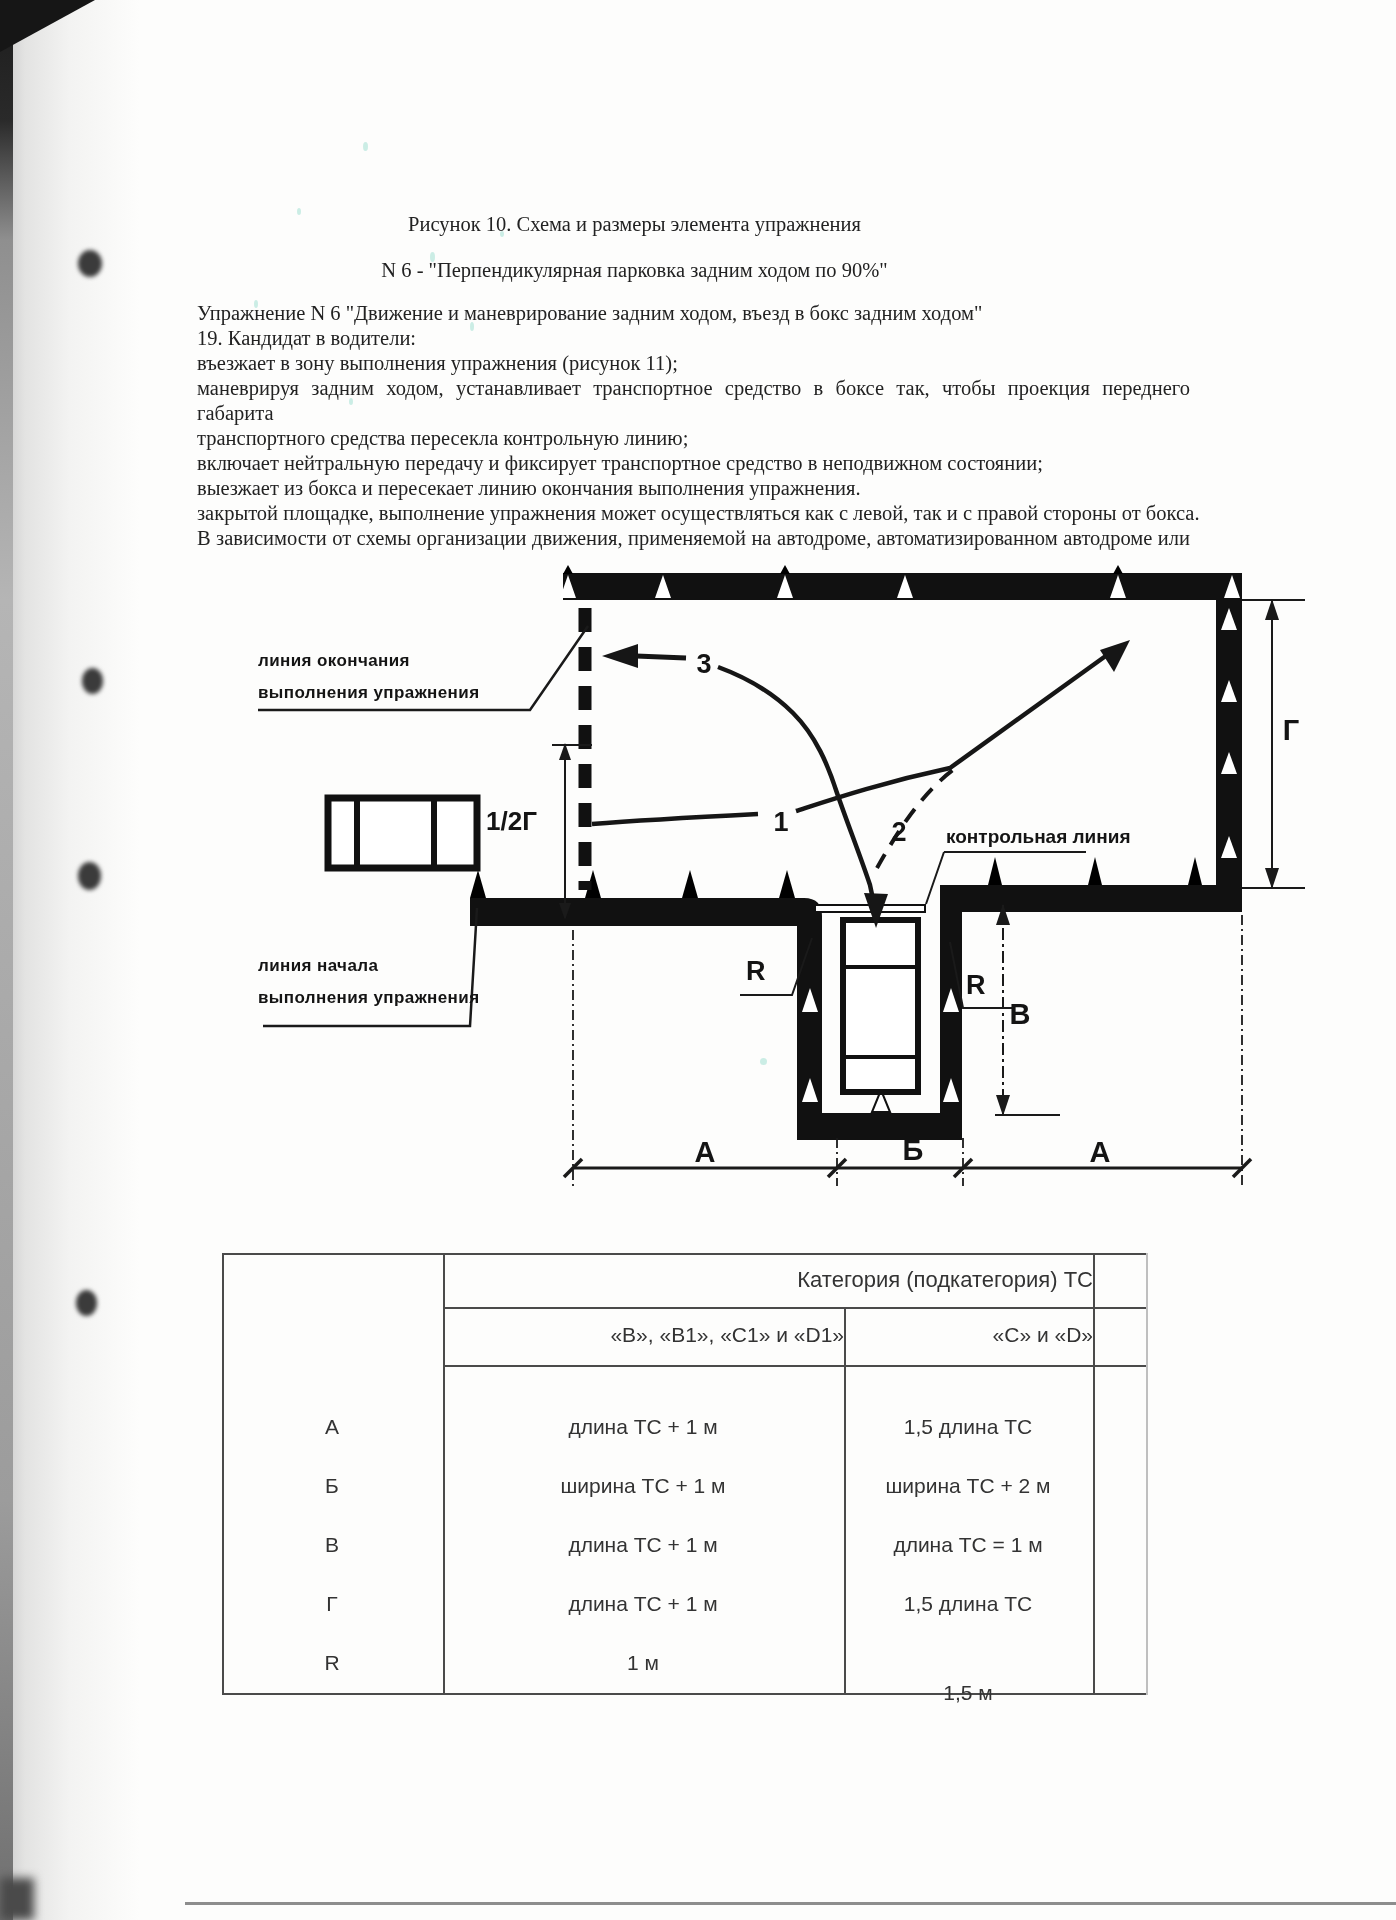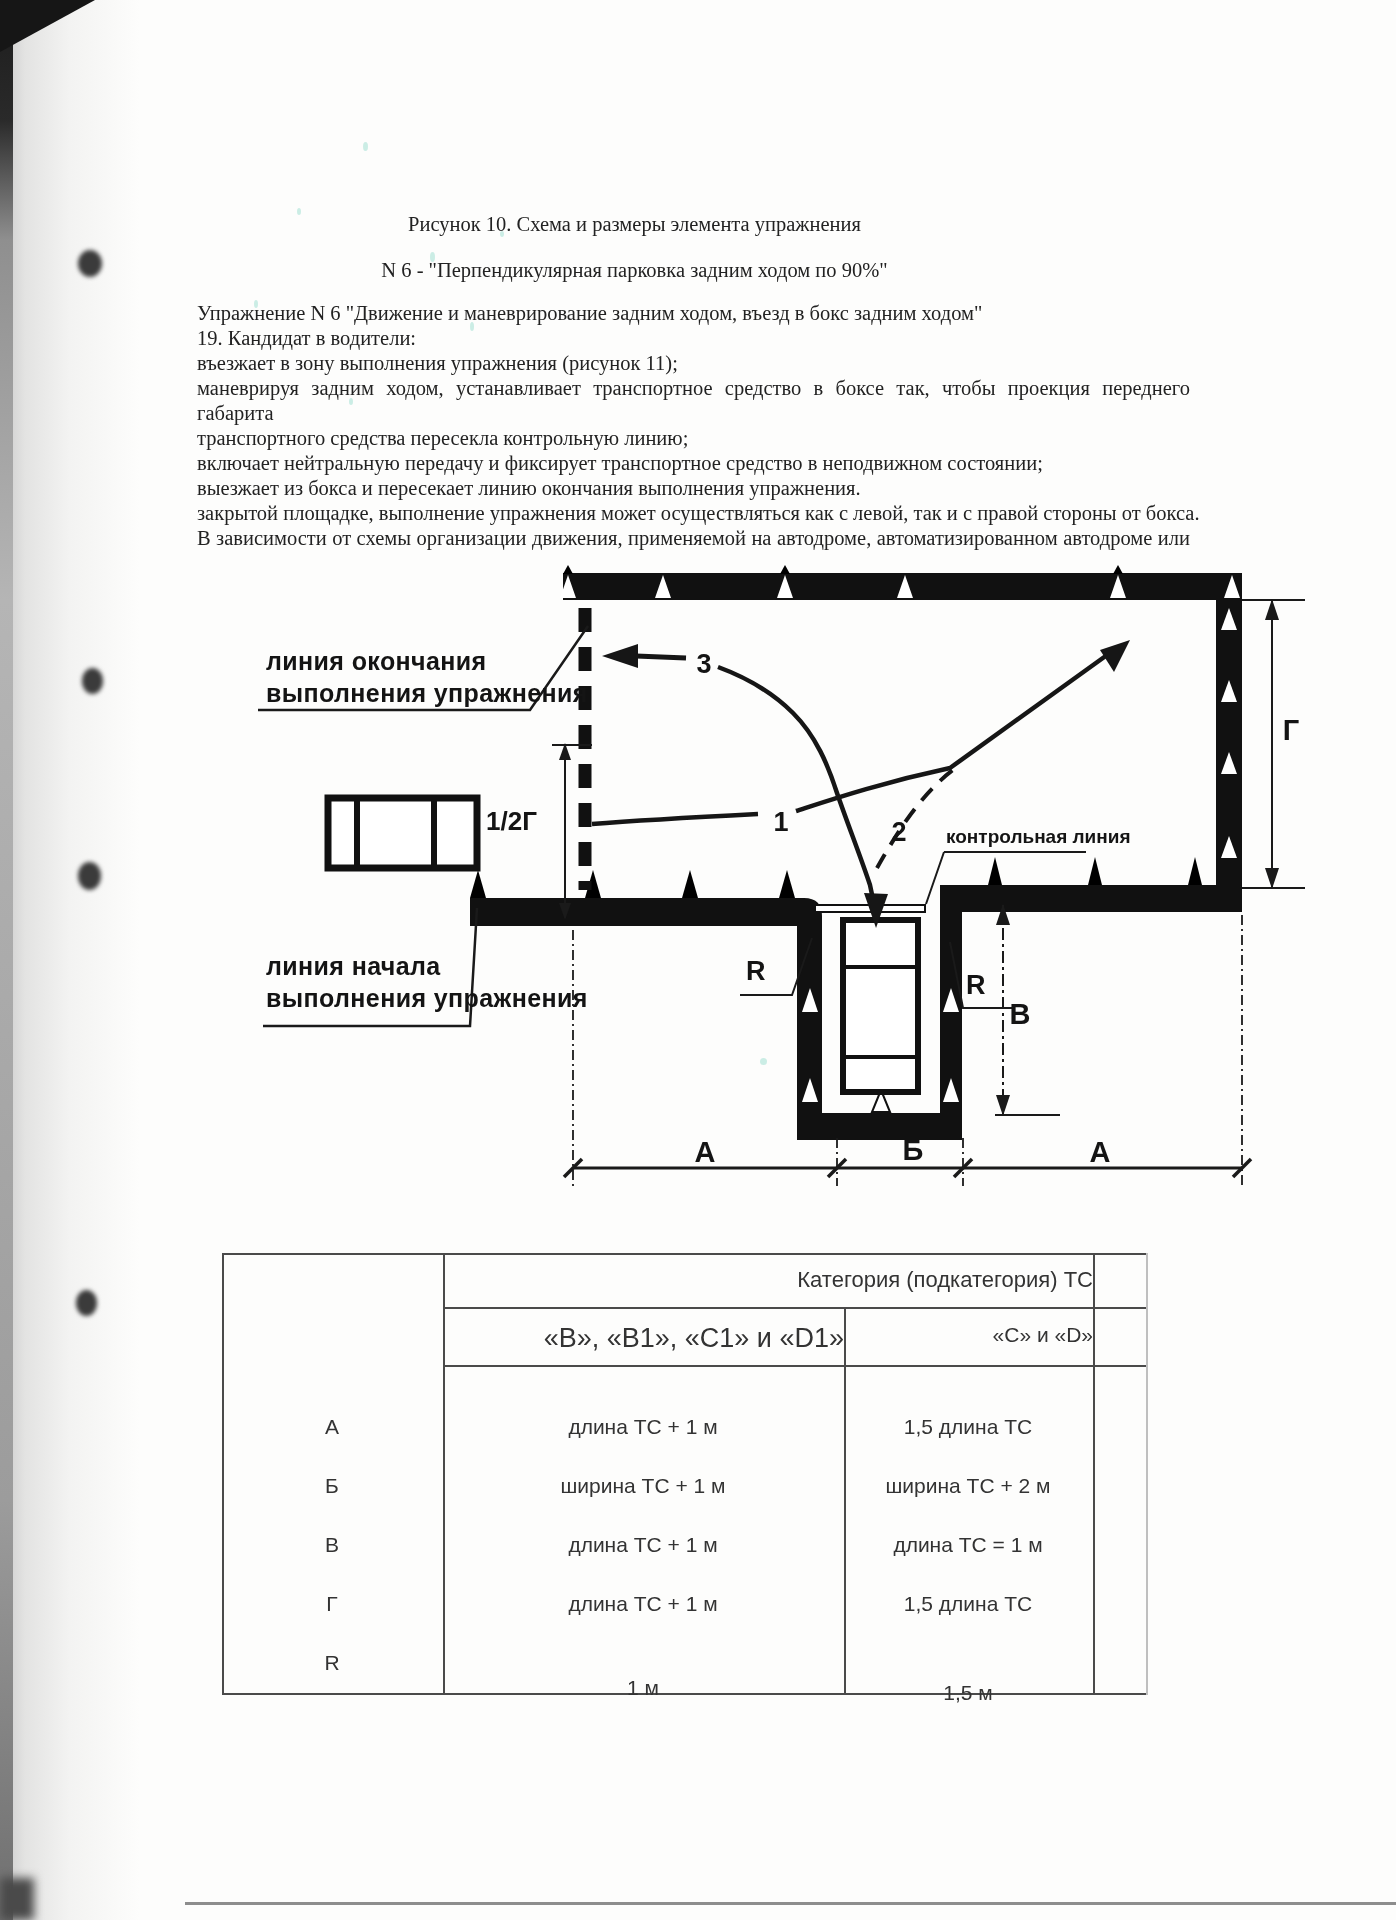--- a/index.html
+++ b/index.html
@@ -17,21 +17,21 @@
   #bottom-smudge{left:0;top:1878px;width:34px;height:42px;background:#4a4a4a;filter:blur(5px);}
   .speck{border-radius:50%;background:#8fd9c9;opacity:.45;}
   
   #page-number{left:197px;top:126px;width:875px;text-align:center;font-size:23px;letter-spacing:1px;}
   .title-line{left:197px;width:875px;text-align:center;font-size:20.5px;}
   #para{left:197px;top:301px;width:993px;}
   .bline{font-size:20.5px;line-height:25px;white-space:nowrap;}
   .bline.just{white-space:normal;text-align:justify;text-align-last:justify;}
   
   .dlbl{font-family:"Liberation Sans",sans-serif;font-weight:bold;color:#141414;}
-  .callout{font-size:25px;line-height:32px;letter-spacing:.4px;margin-left:8px;}
+  .callout{font-size:17px;line-height:32px;letter-spacing:.4px;}
   .dimletter{font-size:29px;transform:translate(-50%,-50%);}
   .pathnum{font-size:27px;transform:translate(-50%,-50%);}
   
   #dtable{left:222px;top:1253px;width:926px;height:442px;font-family:"Liberation Sans",sans-serif;color:#333;}
   .tline{position:absolute;background:#4a4a4a;}
   .tfaint{position:absolute;background:#bfbfbf;}
   .tcell{position:absolute;transform:translate(-50%,-50%);font-size:21px;white-space:nowrap;}
   .thead{position:absolute;text-align:right;font-size:22px;}
 </style>
 </head>
@@ -209,34 +209,34 @@
     <div class="tline" style="left:0;top:0;width:926px;height:2px;"></div>
     <div class="tline" style="left:0;top:440px;width:926px;height:2px;"></div>
     <div class="tline" style="left:0;top:0;width:2px;height:442px;"></div>
     <div class="tline" style="left:221px;top:0;width:1.5px;height:442px;"></div>
     <div class="tline" style="left:622px;top:54px;width:1.5px;height:388px;"></div>
     <div class="tline" style="left:871px;top:0;width:1.5px;height:442px;"></div>
     <div class="tline" style="left:221px;top:54px;width:705px;height:1.5px;"></div>
     <div class="tline" style="left:221px;top:112px;width:705px;height:1.5px;"></div>
     <div class="tfaint" style="left:924px;top:0;width:2px;height:442px;"></div>
     <div class="thead" style="left:221px;top:14px;width:650px;">Категория (подкатегория) ТС</div>
-    <div class="thead" style="left:221px;top:70px;width:401px;font-size:27px;">«В», «В1», «С1» и «D1»</div>
+    <div class="thead" style="left:221px;top:70px;width:401px;font-size:21px;">«В», «В1», «С1» и «D1»</div>
     <div class="thead" style="left:622px;top:70px;width:249px;font-size:21px;">«С» и «D»</div>
     <div id="trows">
         <div class="tcell" style="left: 110px; top: 174px;">А</div>
         <div class="tcell" style="left: 421px; top: 174px;">длина ТС + 1 м</div>
         <div class="tcell" style="left: 746px; top: 174px;">1,5 длина ТС</div>
         <div class="tcell" style="left: 110px; top: 233px;">Б</div>
         <div class="tcell" style="left: 421px; top: 233px;">ширина ТС + 1 м</div>
         <div class="tcell" style="left: 746px; top: 233px;">ширина ТС + 2 м</div>
         <div class="tcell" style="left: 110px; top: 292px;">В</div>
         <div class="tcell" style="left: 421px; top: 292px;">длина ТС + 1 м</div>
         <div class="tcell" style="left: 746px; top: 292px;">длина ТС = 1 м</div>
         <div class="tcell" style="left: 110px; top: 351px;">Г</div>
         <div class="tcell" style="left: 421px; top: 351px;">длина ТС + 1 м</div>
         <div class="tcell" style="left: 746px; top: 351px;">1,5 длина ТС</div>
         <div class="tcell" style="left: 110px; top: 410px;">R</div>
-        <div class="tcell" style="left: 421px; top: 410px; margin-top: 25px;">1 м</div>
+        <div class="tcell" style="left: 421px; top: 410px;">1 м</div>
         <div class="tcell" style="left: 746px; top: 410px; margin-top: 30px;">1,5 м</div>
       </div>
   </div>
 
 </div>
 
 </body></html>

